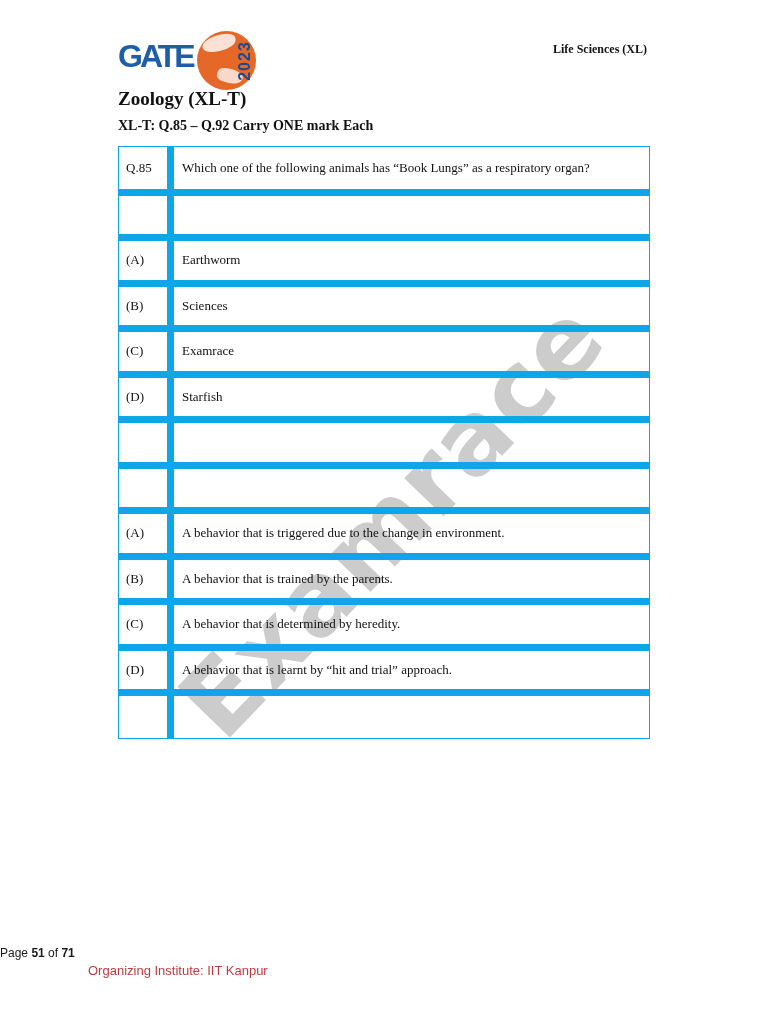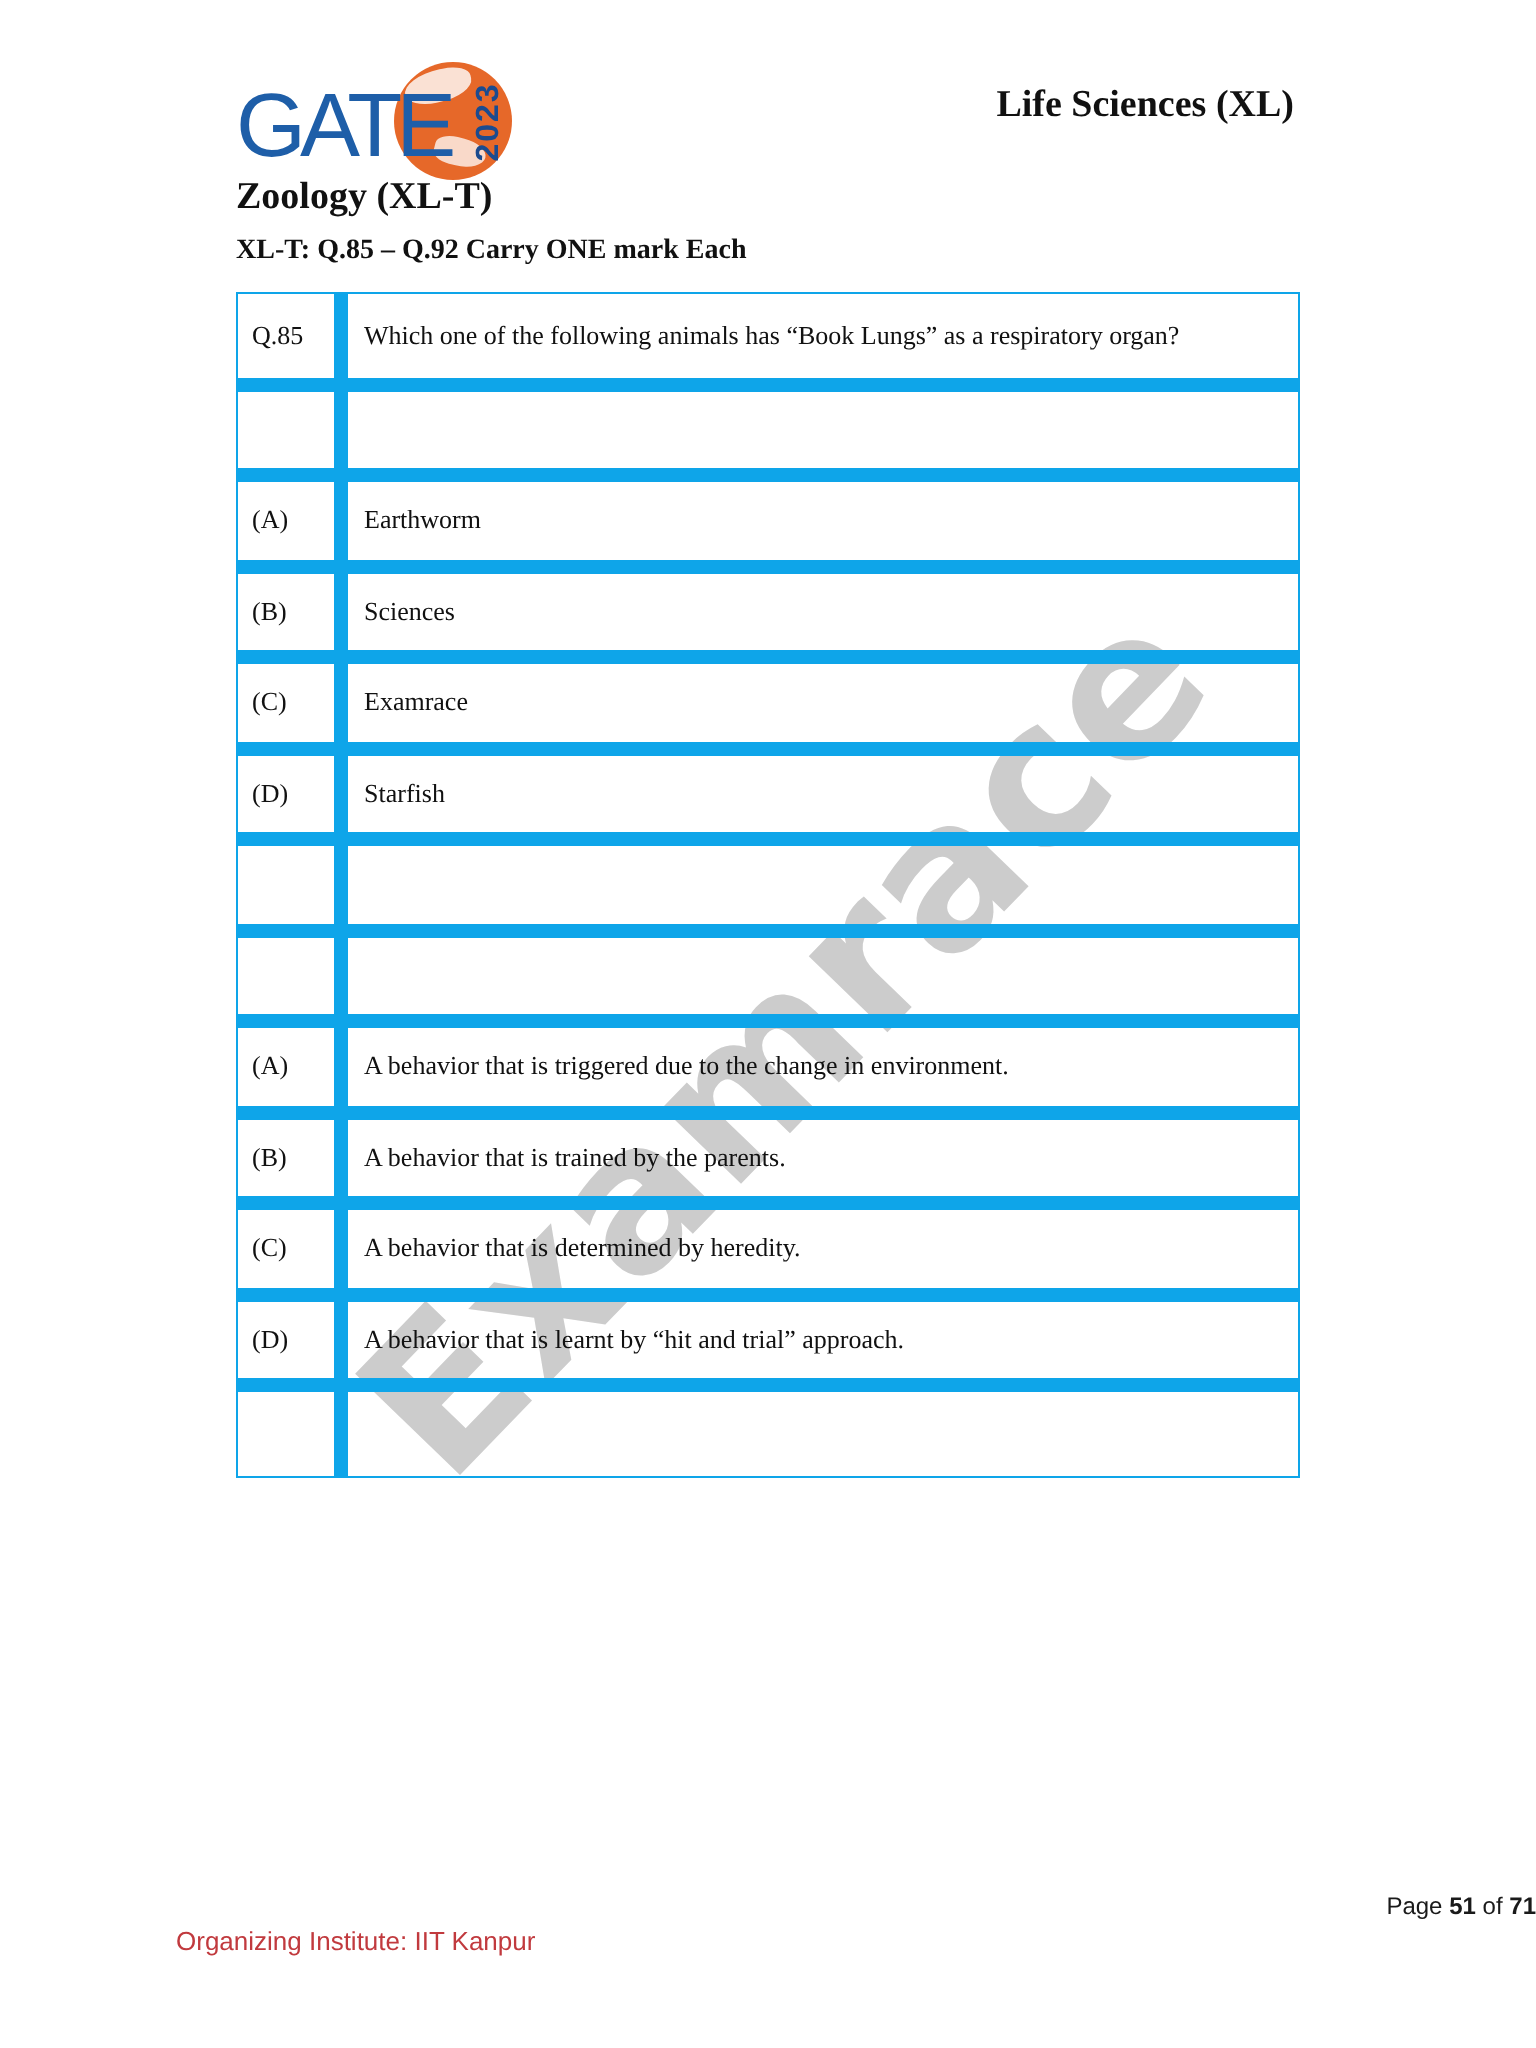--- a/index.html
+++ b/index.html
@@ -31,34 +31,34 @@
     background:rgba(255,255,255,0.8); border-radius:60% 40% 55% 45%;
     transform:rotate(-12deg);
   }
   .globe .land2 {
     position:absolute; left:20px; top:38px; width:26px; height:14px;
     background:rgba(255,255,255,0.75); border-radius:45% 55% 60% 40%;
     transform:rotate(14deg);
   }
   .gate-word {
     position:absolute; left:0; top:12px;
-    font-family:"Liberation Sans", sans-serif; font-weight:normal;
-    font-size:45px; line-height:1; letter-spacing:-3px; color:#1e5ea8;
+    font-family:"Liberation Sans", sans-serif; font-weight:bold;
+    font-size:32px; line-height:1; letter-spacing:-3px; color:#1e5ea8;
   }
   .gate-year {
     position:absolute; left:127px; top:33px;
     transform:translate(-50%,-50%) rotate(-90deg);
     font-family:"Liberation Sans", sans-serif; font-weight:bold;
     font-size:16px; letter-spacing:1px; color:#1b4b8f; white-space:nowrap;
   }
 
   
   .subject {
     position:absolute; top:42px; right:121px;
-    font-weight:bold; font-size:19px;
+    font-weight:bold; font-size:12px;
   }
   .section-title {
     position:absolute; left:118px; top:88px;
     font-weight:bold; font-size:19px;
   }
   .instruction {
     position:absolute; left:118px; top:118px;
     font-weight:bold; font-size:14px;text-align:right;
   }
 
@@ -74,21 +74,21 @@
   }
   .qtable td.lbl { width:52px; padding-left:7px; }
   .qtable td.txt { padding-left:8px; }
   .qtable tr:first-child td { border-top-width:1.5px; }
   .qtable tr:last-child td { border-bottom-width:1.5px; }
   .qtable td:first-child { border-left-width:1.5px; }
   .qtable td:last-child { border-right-width:1.5px; }
 
   
   .page-indicator {
-    position:absolute; left:0; top:946px; width:768px; text-align:right;
+    position:absolute; left:0; top:946px; width:768px; text-align:left;
     font-family:"Liberation Sans", sans-serif; font-size:12px; color:#1a1a1a;
   }
   .page-indicator b { font-weight:bold; }
   .organizer {
     position:absolute; left:88px; top:963px;
     font-family:"Liberation Sans", sans-serif; font-size:13px; color:#c13a3e;
   }
 </style>
 </head>
 <body>

